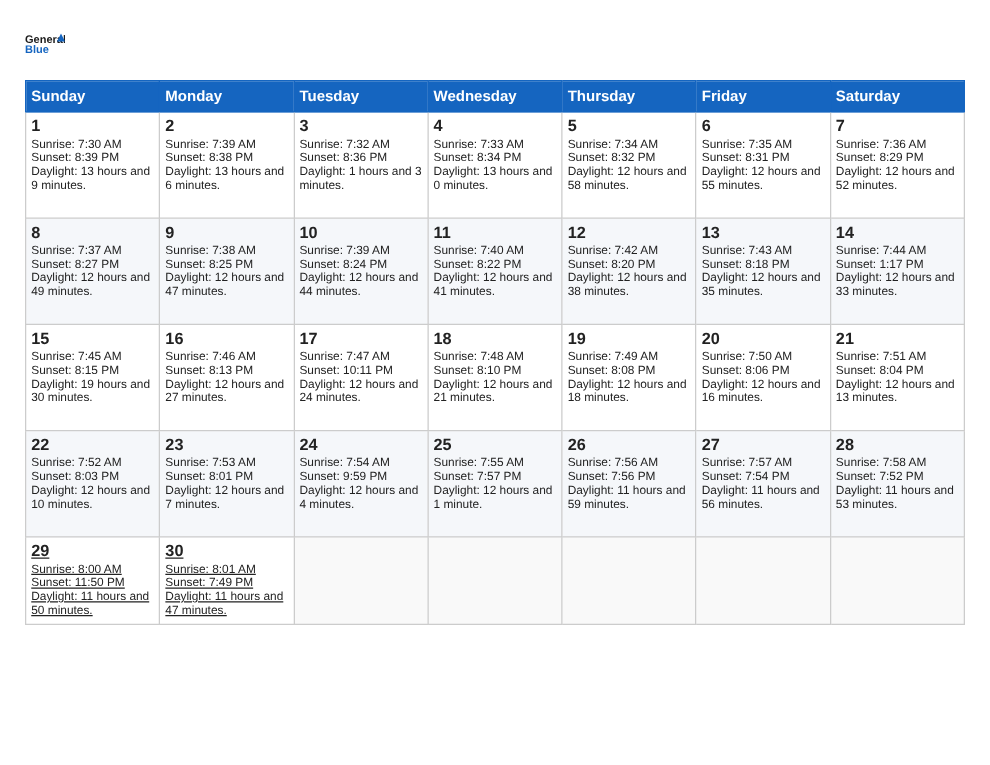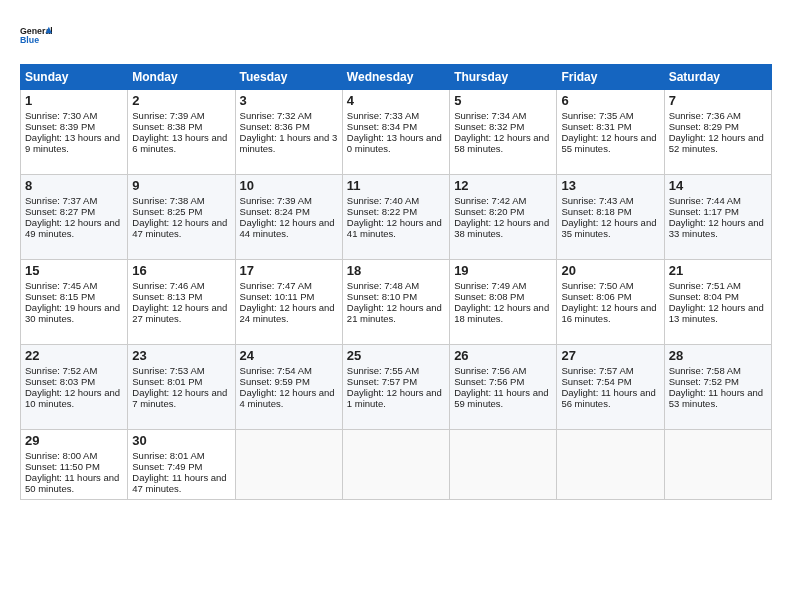--- a/index.html
+++ b/index.html
@@ -70,20 +70,21 @@
       font-weight: bold;
       display: block;
       margin-bottom: 2px;
     }
     .empty-cell {
       background: #f9f9f9 !important;
       border: 1px solid #ddd;
     }
     .last-row td {
       height: 70px;
+      text-decoration: underline;
     }
   </style>
 </head>
 <body>
 
 <div class="page">
   <div class="header">
     <div class="logo">
     <svg width="32" height="36" viewBox="0 0 80 50" xmlns="http://www.w3.org/2000/svg">
       <text x="0" y="20" font-size="22" font-weight="bold" font-family="Arial" fill="#1a1a1a">General</text>

